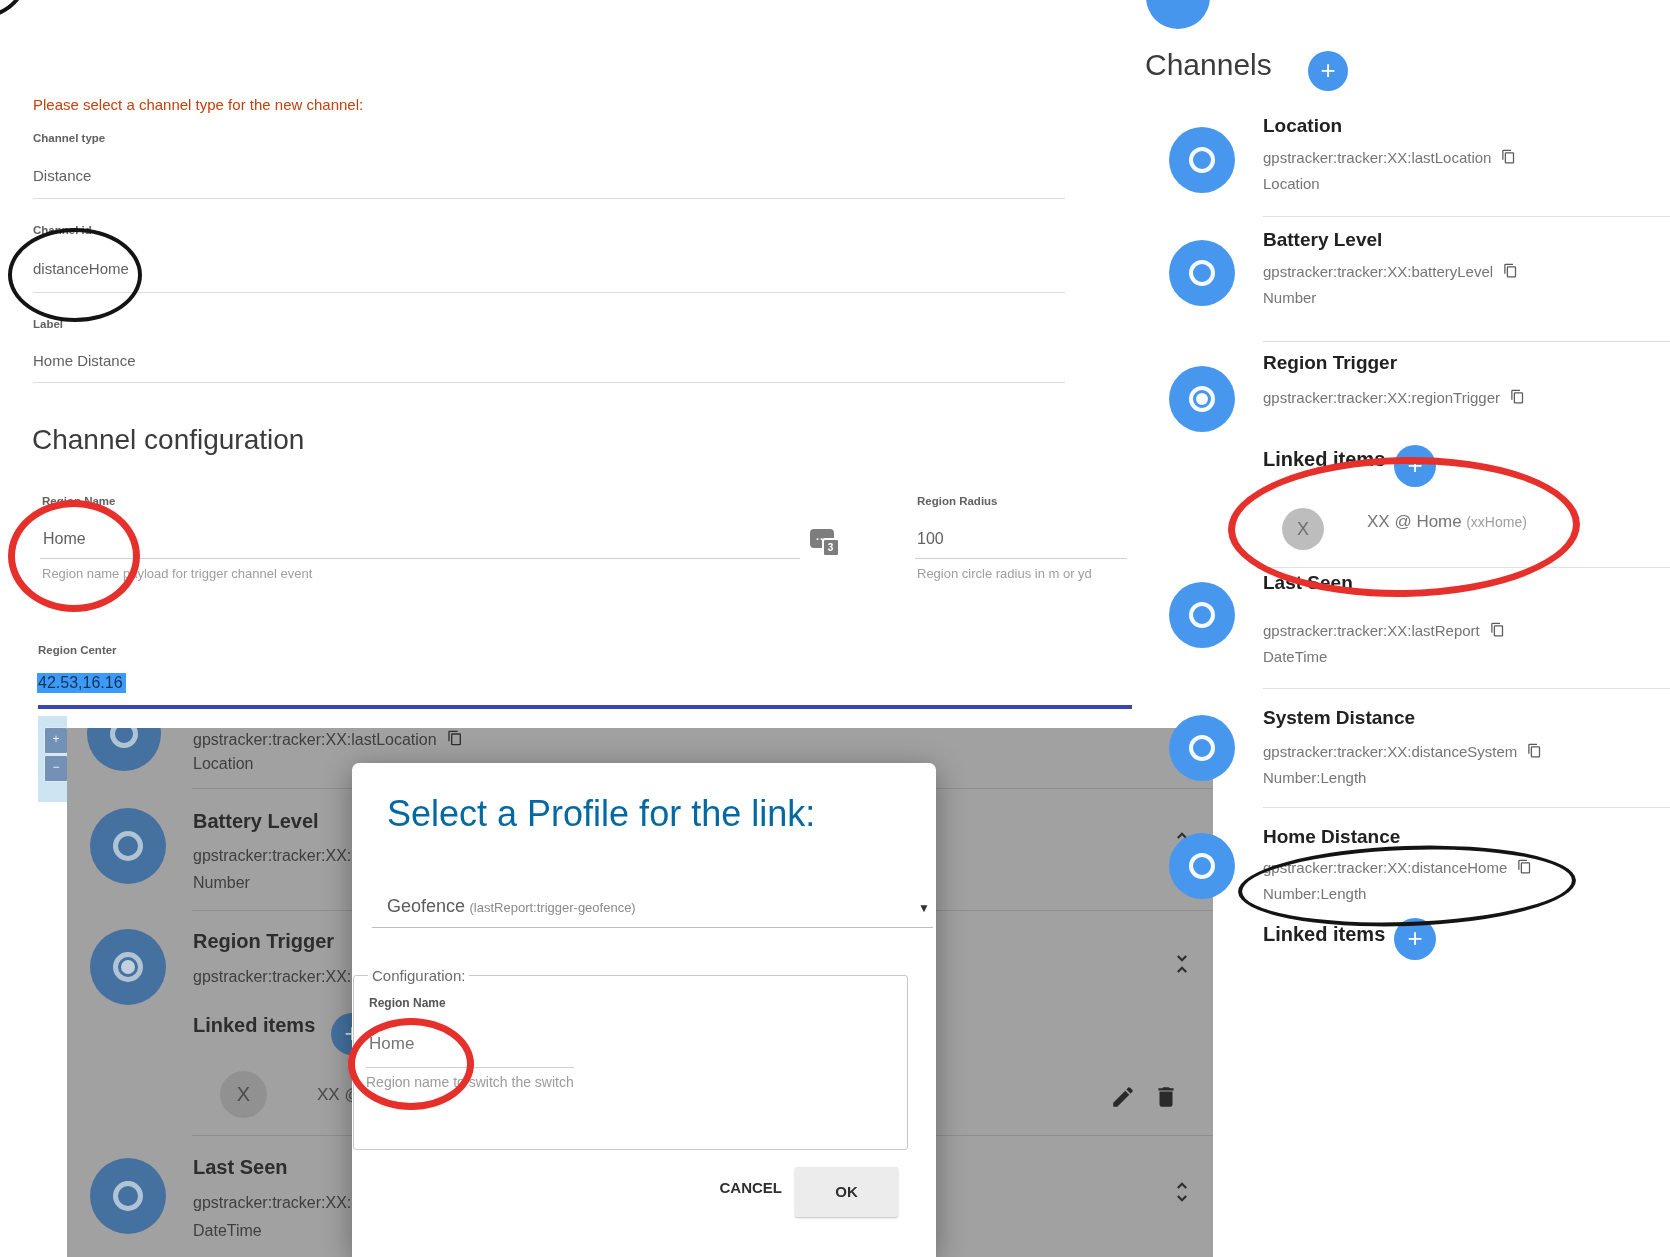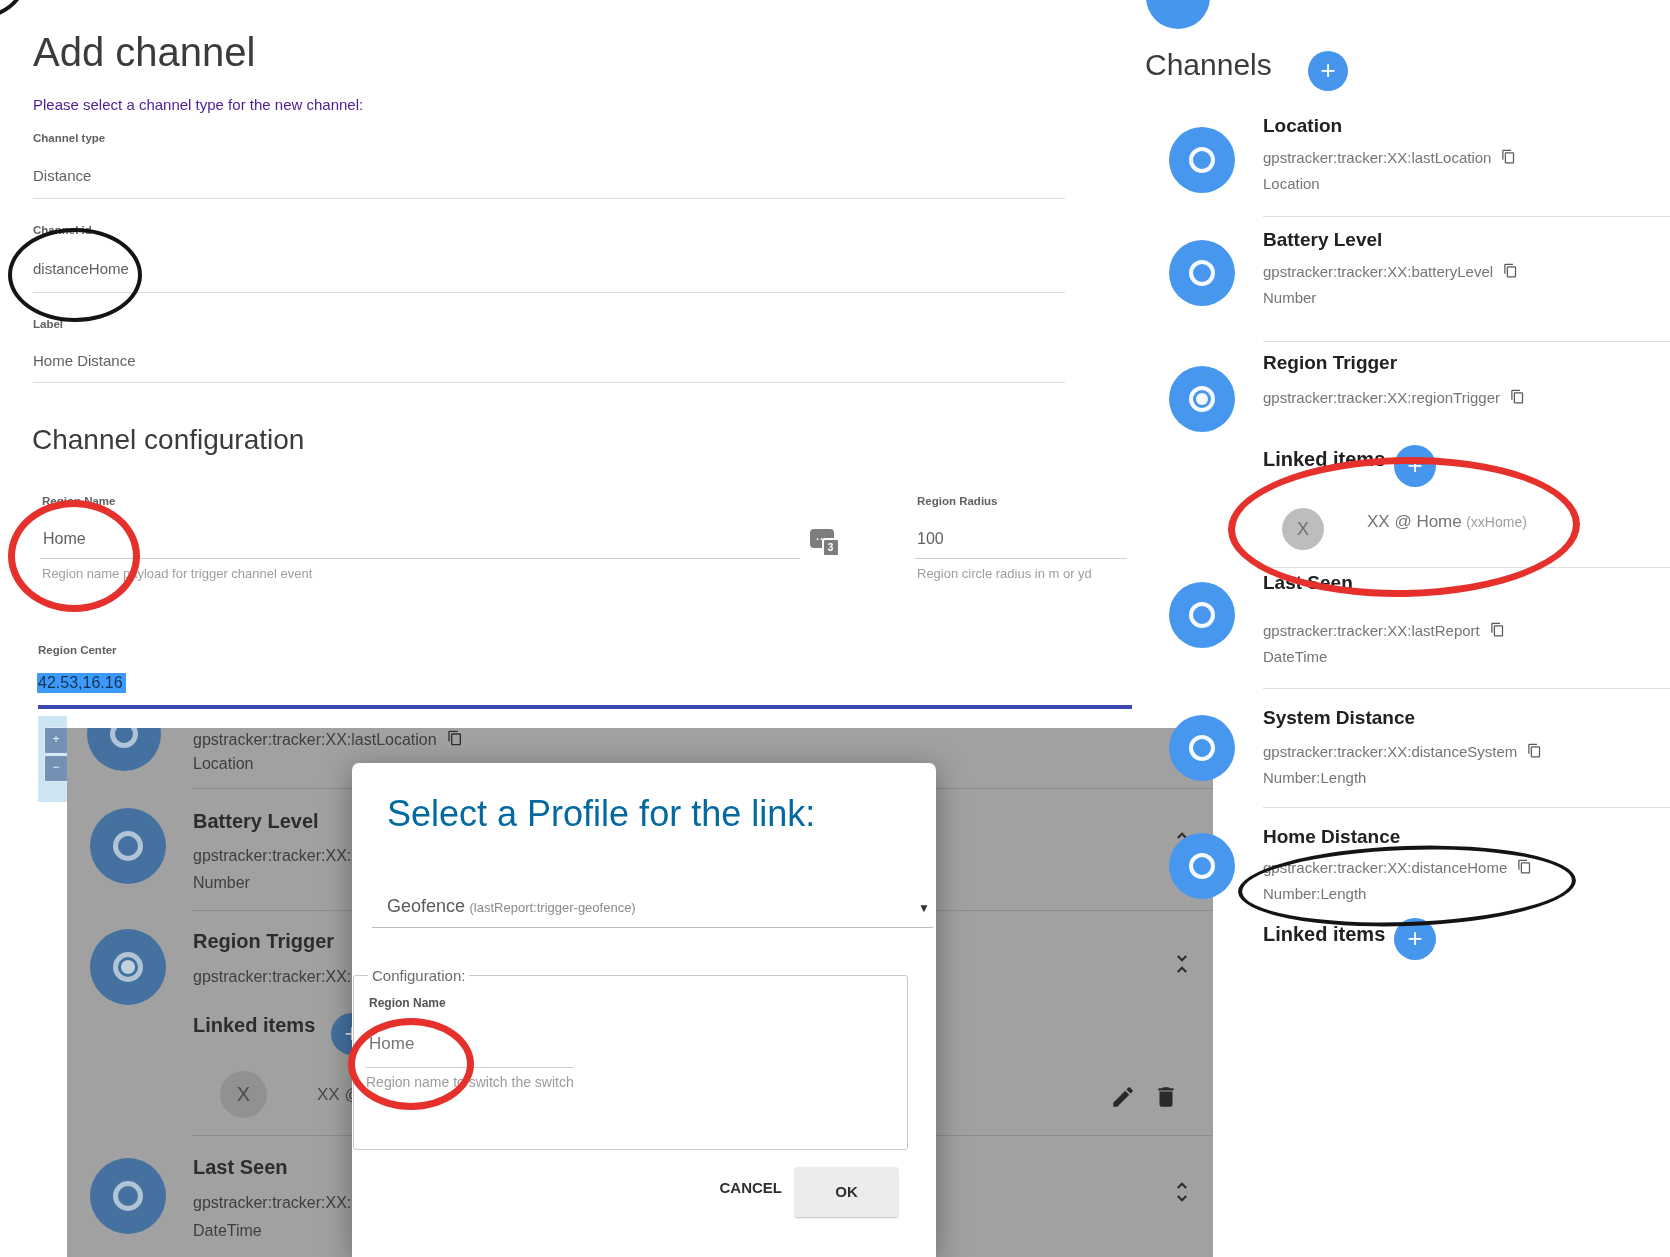--- a/index.html
+++ b/index.html
@@ -2,21 +2,21 @@
 <html><head>
 <meta charset="utf-8">
 <style>
   html,body{margin:0;padding:0;background:#ffffff;}
   #stage{position:relative;width:1670px;height:1257px;overflow:hidden;
          font-family:"Liberation Sans", sans-serif;background:#fff;}
   .abs{position:absolute;}
 
   
   .page-title{font-size:40px;font-weight:300;color:#3b3b3b;}
-  .subtitle{font-size:15px;color:#4c1d95;}
+  .subtitle{font-size:15px;color:#c2410c;}
   .fld-label{font-size:11.5px;font-weight:bold;color:#616161;}
   .fld-value{font-size:15px;color:#616161;}
   .fld-line{height:1px;background:#dcdcdc;}
   .helper{font-size:13px;color:#9e9e9e;}
   .section-title{font-size:28px;font-weight:300;color:#3b3b3b;}
   .sel{background:#3d9afd;color:#14324f;font-size:16px;padding:1px 3px 2px 1px;}
   .focus-line{height:4px;background:#3a47b2;}
 
   
   .map-strip{background:#cfe9f2;overflow:hidden;}
@@ -87,21 +87,20 @@
   .anno{border-radius:50%;z-index:50;pointer-events:none;background:transparent;}
   .anno.black{border:4px solid #141414;}
   .anno.red{border:7px solid #e5302b;}
   .layer-top{z-index:30;}
 </style>
 </head>
 <body>
 
 <div id="stage">
 
-  <div class="abs page-title" style="left:33px;top:30px;">Add channel</div>
   <div class="abs subtitle" style="left:33px;top:96px;">Please select a channel type for the new channel:</div>
 
   <div class="abs fld-label" style="left:33px;top:132px;">Channel type</div>
   <div class="abs fld-value" style="left:33px;top:167px;">Distance</div>
   <div class="abs fld-line" style="left:33px;top:198px;width:1032px;"></div>
 
   <div class="abs fld-label" style="left:33px;top:224px;">Channel id</div>
   <div class="abs fld-value" style="left:33px;top:260px;">distanceHome</div>
   <div class="abs fld-line" style="left:33px;top:292px;width:1032px;"></div>
 

